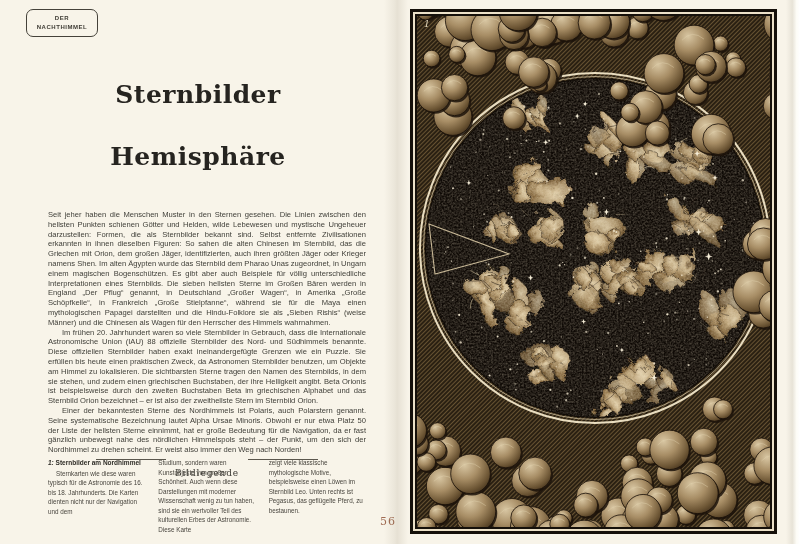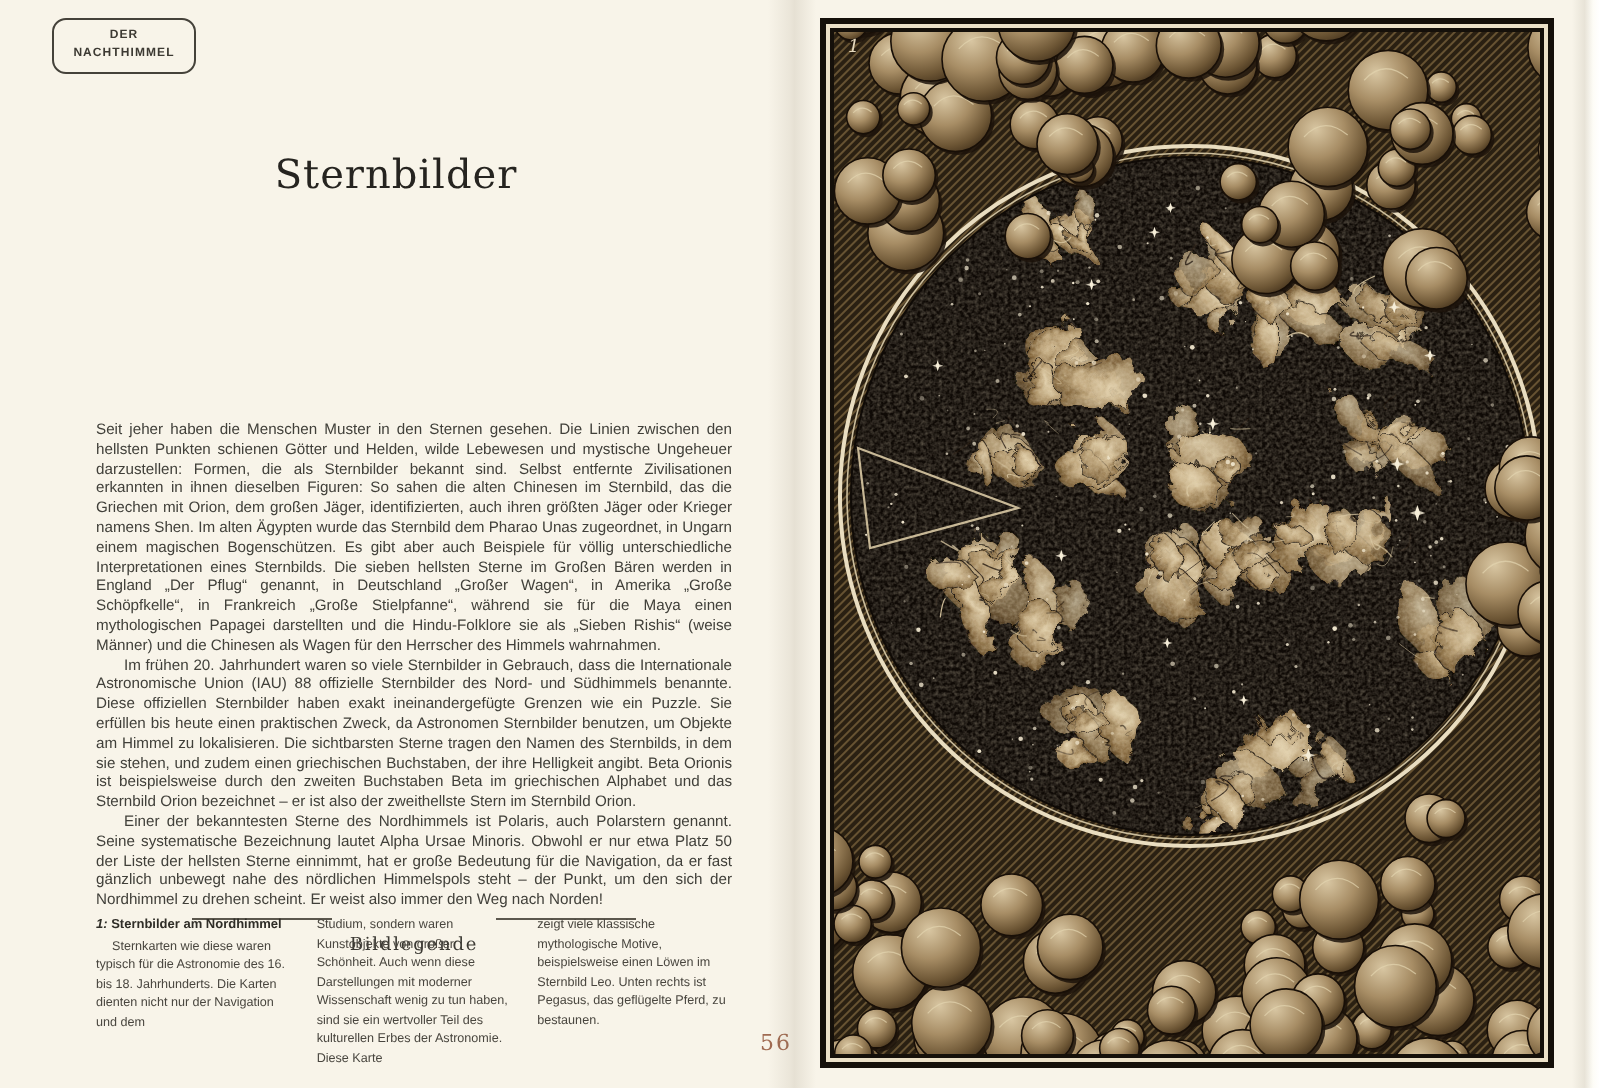--- a/index.html
+++ b/index.html
@@ -20,22 +20,22 @@
   
   .section-tab{
     position:absolute;left:26px;top:9px;width:66px;
     border:1px solid #45423a;border-radius:7px;
     padding:4px 2px 3px;text-align:center;
     font-size:6px;line-height:1.55;letter-spacing:.09em;font-weight:bold;
     color:#3d3a33;background:transparent;
   }
   .page-title{
     position:absolute;left:0;top:62px;width:396px;text-align:center;
-    font-family:"DejaVu Serif",serif;font-weight:400;
-    font-size:20px;line-height:1.24;letter-spacing:.5px;color:#262420;
+    font-family:"DejaVu Serif",serif;font-weight:700;
+    font-size:25px;line-height:1.24;letter-spacing:.5px;color:#262420;
   }
   .body-text{
     position:absolute;left:48px;top:170px;width:318px;
     font-size:7.6px;line-height:9.8px;text-align:justify;color:#41403a;margin-top:40px;
   }
   .body-text p{margin:0;}
   .body-text p + p{text-indent:14px;}
   .legend-divider{
     position:absolute;left:96px;top:440px;width:222px;
     display:flex;align-items:center;gap:9px;
@@ -80,20 +80,21 @@
 <div>
 
   <div class="section-tab">
     <div>DER</div>
     <div>NACHTHIMMEL</div>
   </div>
 
   <h1 class="page-title">
     <span>Sternbilder</span><br>
     <br>
+    <span>Hemisphäre</span>
   </h1>
 
   <div class="body-text">
     <p>Seit jeher haben die Menschen Muster in den Sternen gesehen. Die Linien zwischen den hellsten Punkten schienen Götter und Helden, wilde Lebewesen und mystische Ungeheuer darzustellen: Formen, die als Sternbilder bekannt sind. Selbst entfernte Zivilisationen erkannten in ihnen dieselben Figuren: So sahen die alten Chinesen im Sternbild, das die Griechen mit Orion, dem großen Jäger, identifizierten, auch ihren größten Jäger oder Krieger namens Shen. Im alten Ägypten wurde das Sternbild dem Pharao Unas zugeordnet, in Ungarn einem magischen Bogenschützen. Es gibt aber auch Beispiele für völlig unterschiedliche Interpretationen eines Sternbilds. Die sieben hellsten Sterne im Großen Bären werden in England „Der Pflug“ genannt, in Deutschland „Großer Wagen“, in Amerika „Große Schöpfkelle“, in Frankreich „Große Stielpfanne“, während sie für die Maya einen mythologischen Papagei darstellten und die Hindu-Folklore sie als „Sieben Rishis“ (weise Männer) und die Chinesen als Wagen für den Herrscher des Himmels wahrnahmen.</p>
     <p>Im frühen 20. Jahrhundert waren so viele Sternbilder in Gebrauch, dass die Internationale Astronomische Union (IAU) 88 offizielle Sternbilder des Nord- und Südhimmels benannte. Diese offiziellen Sternbilder haben exakt ineinandergefügte Grenzen wie ein Puzzle. Sie erfüllen bis heute einen praktischen Zweck, da Astronomen Sternbilder benutzen, um Objekte am Himmel zu lokalisieren. Die sichtbarsten Sterne tragen den Namen des Sternbilds, in dem sie stehen, und zudem einen griechischen Buchstaben, der ihre Helligkeit angibt. Beta Orionis ist beispielsweise durch den zweiten Buchstaben Beta im griechischen Alphabet und das Sternbild Orion bezeichnet – er ist also der zweithellste Stern im Sternbild Orion.</p>
     <p>Einer der bekanntesten Sterne des Nordhimmels ist Polaris, auch Polarstern genannt. Seine systematische Bezeichnung lautet Alpha Ursae Minoris. Obwohl er nur etwa Platz 50 der Liste der hellsten Sterne einnimmt, hat er große Bedeutung für die Navigation, da er fast gänzlich unbewegt nahe des nördlichen Himmelspols steht – der Punkt, um den sich der Nordhimmel zu drehen scheint. Er weist also immer den Weg nach Norden!</p>
   </div>
 
   <div class="legend-divider">
     <span class="rule"></span>

